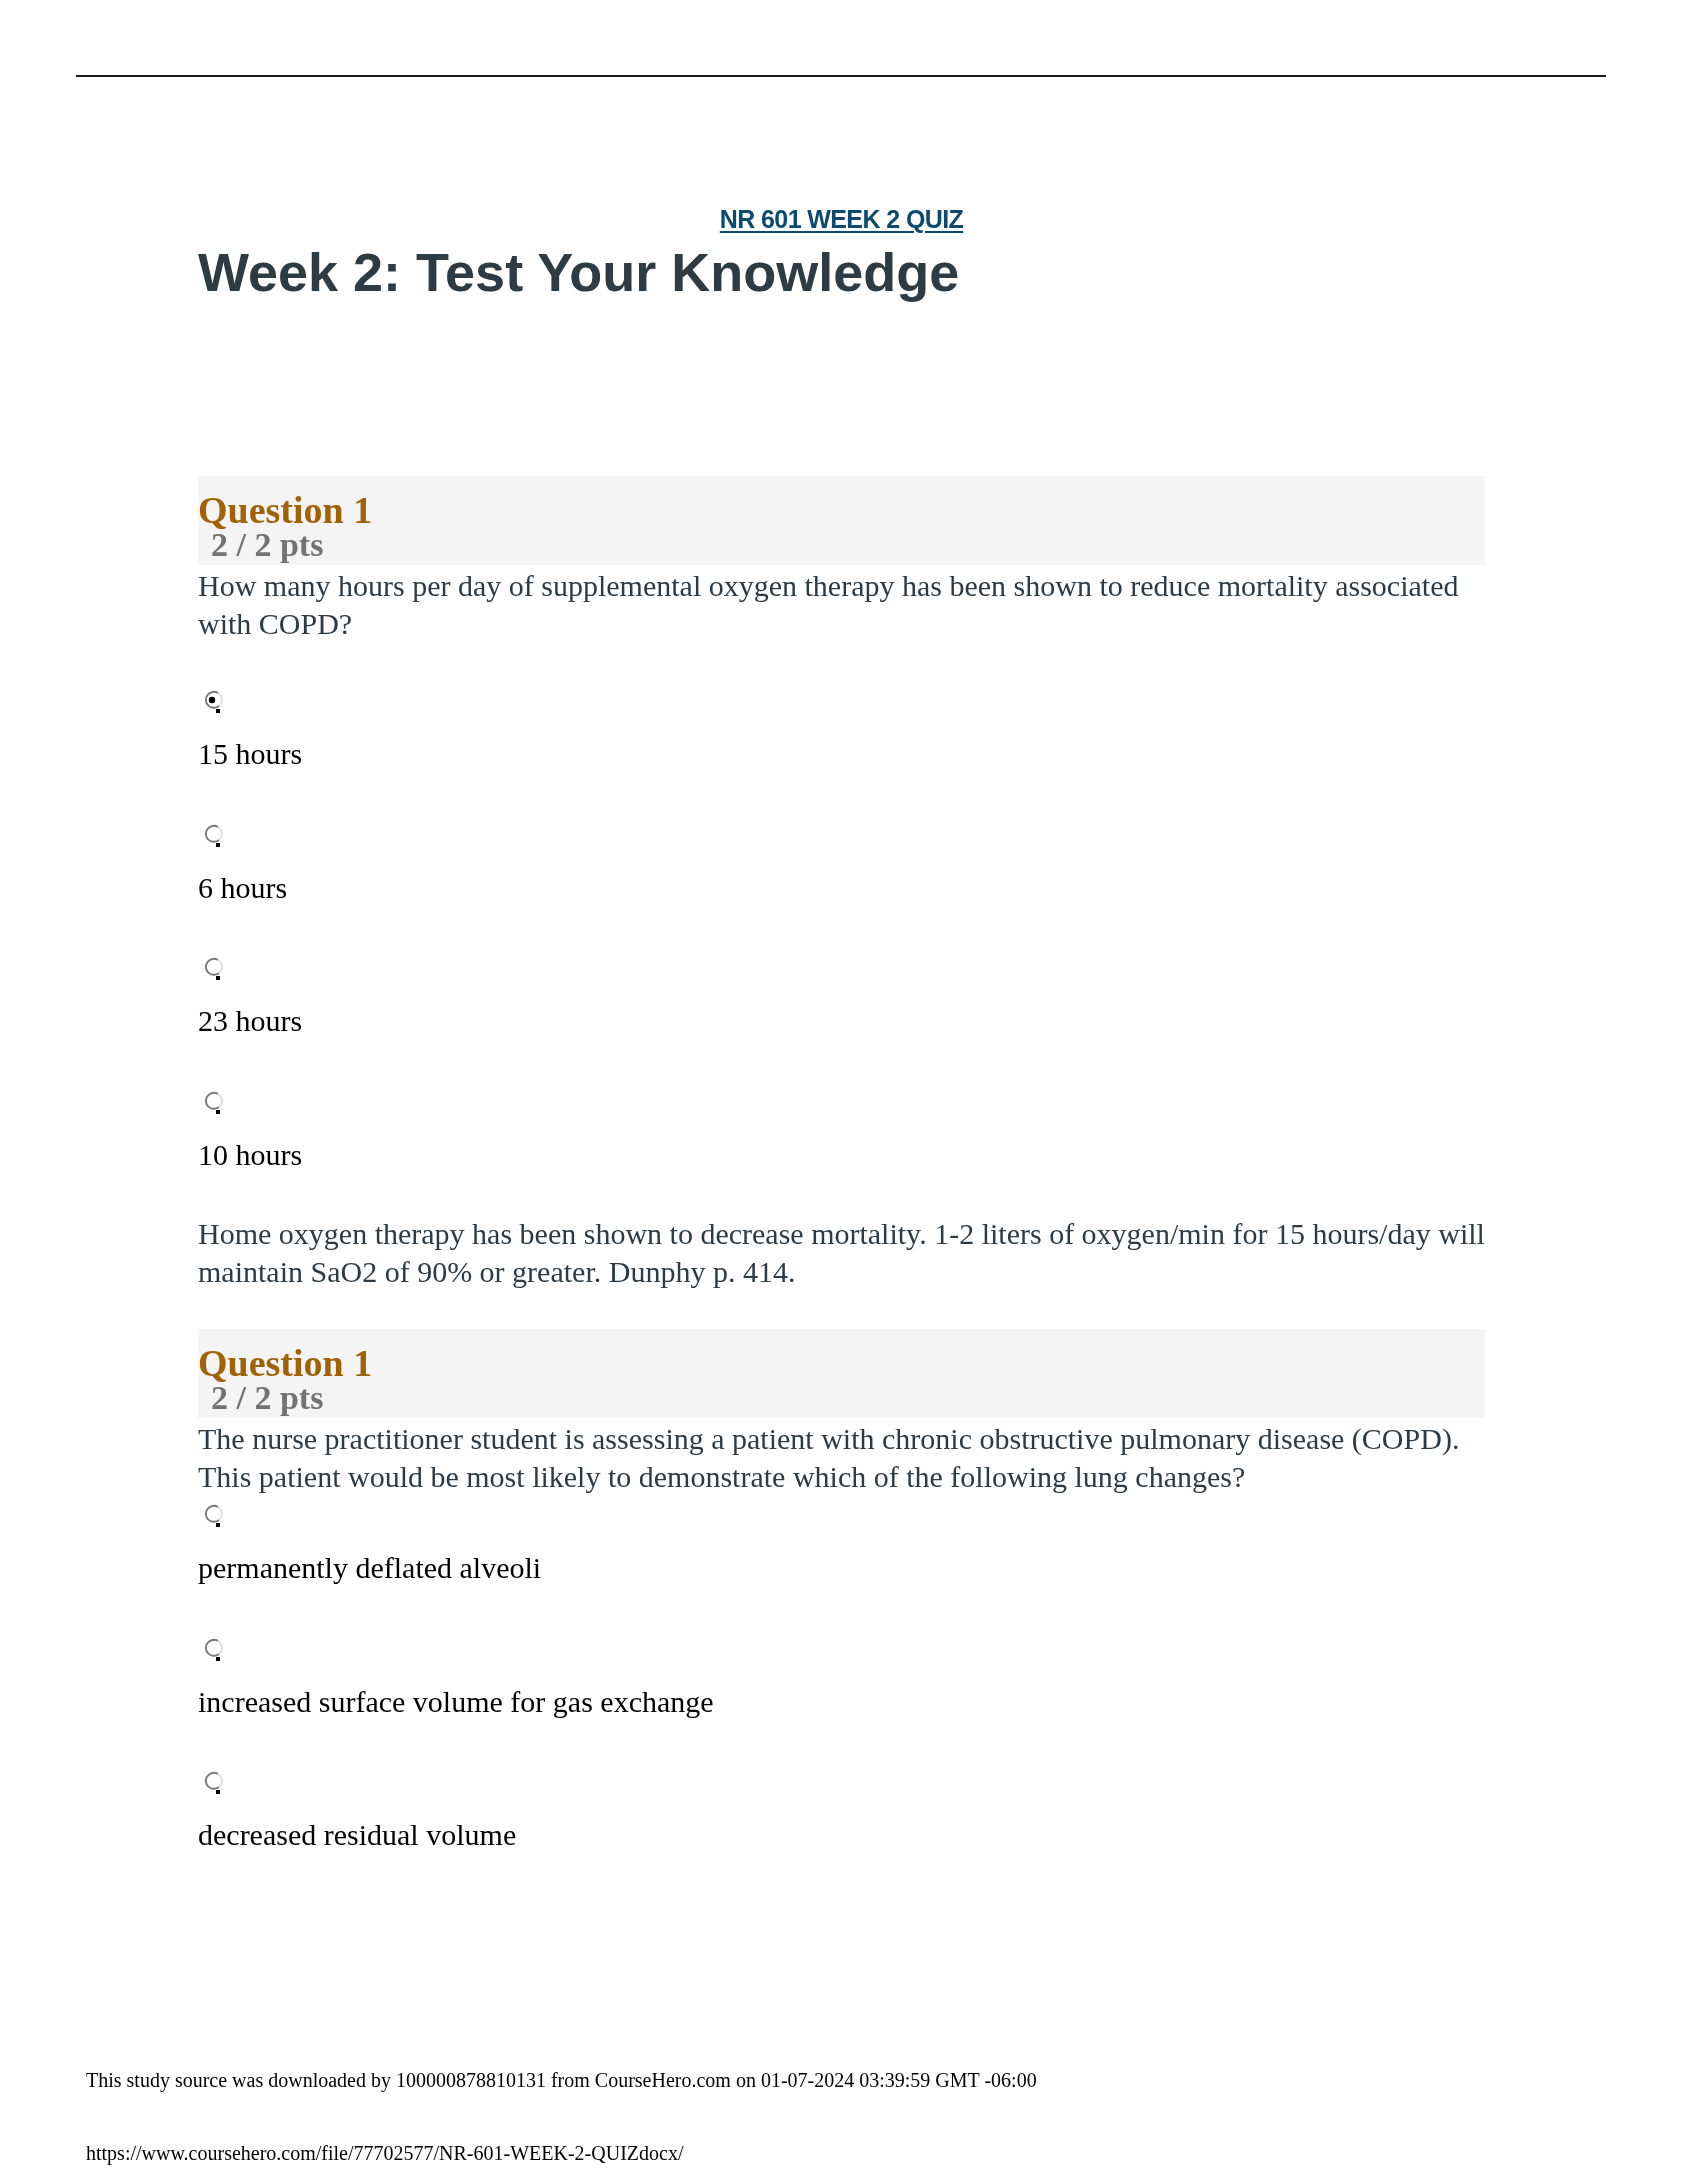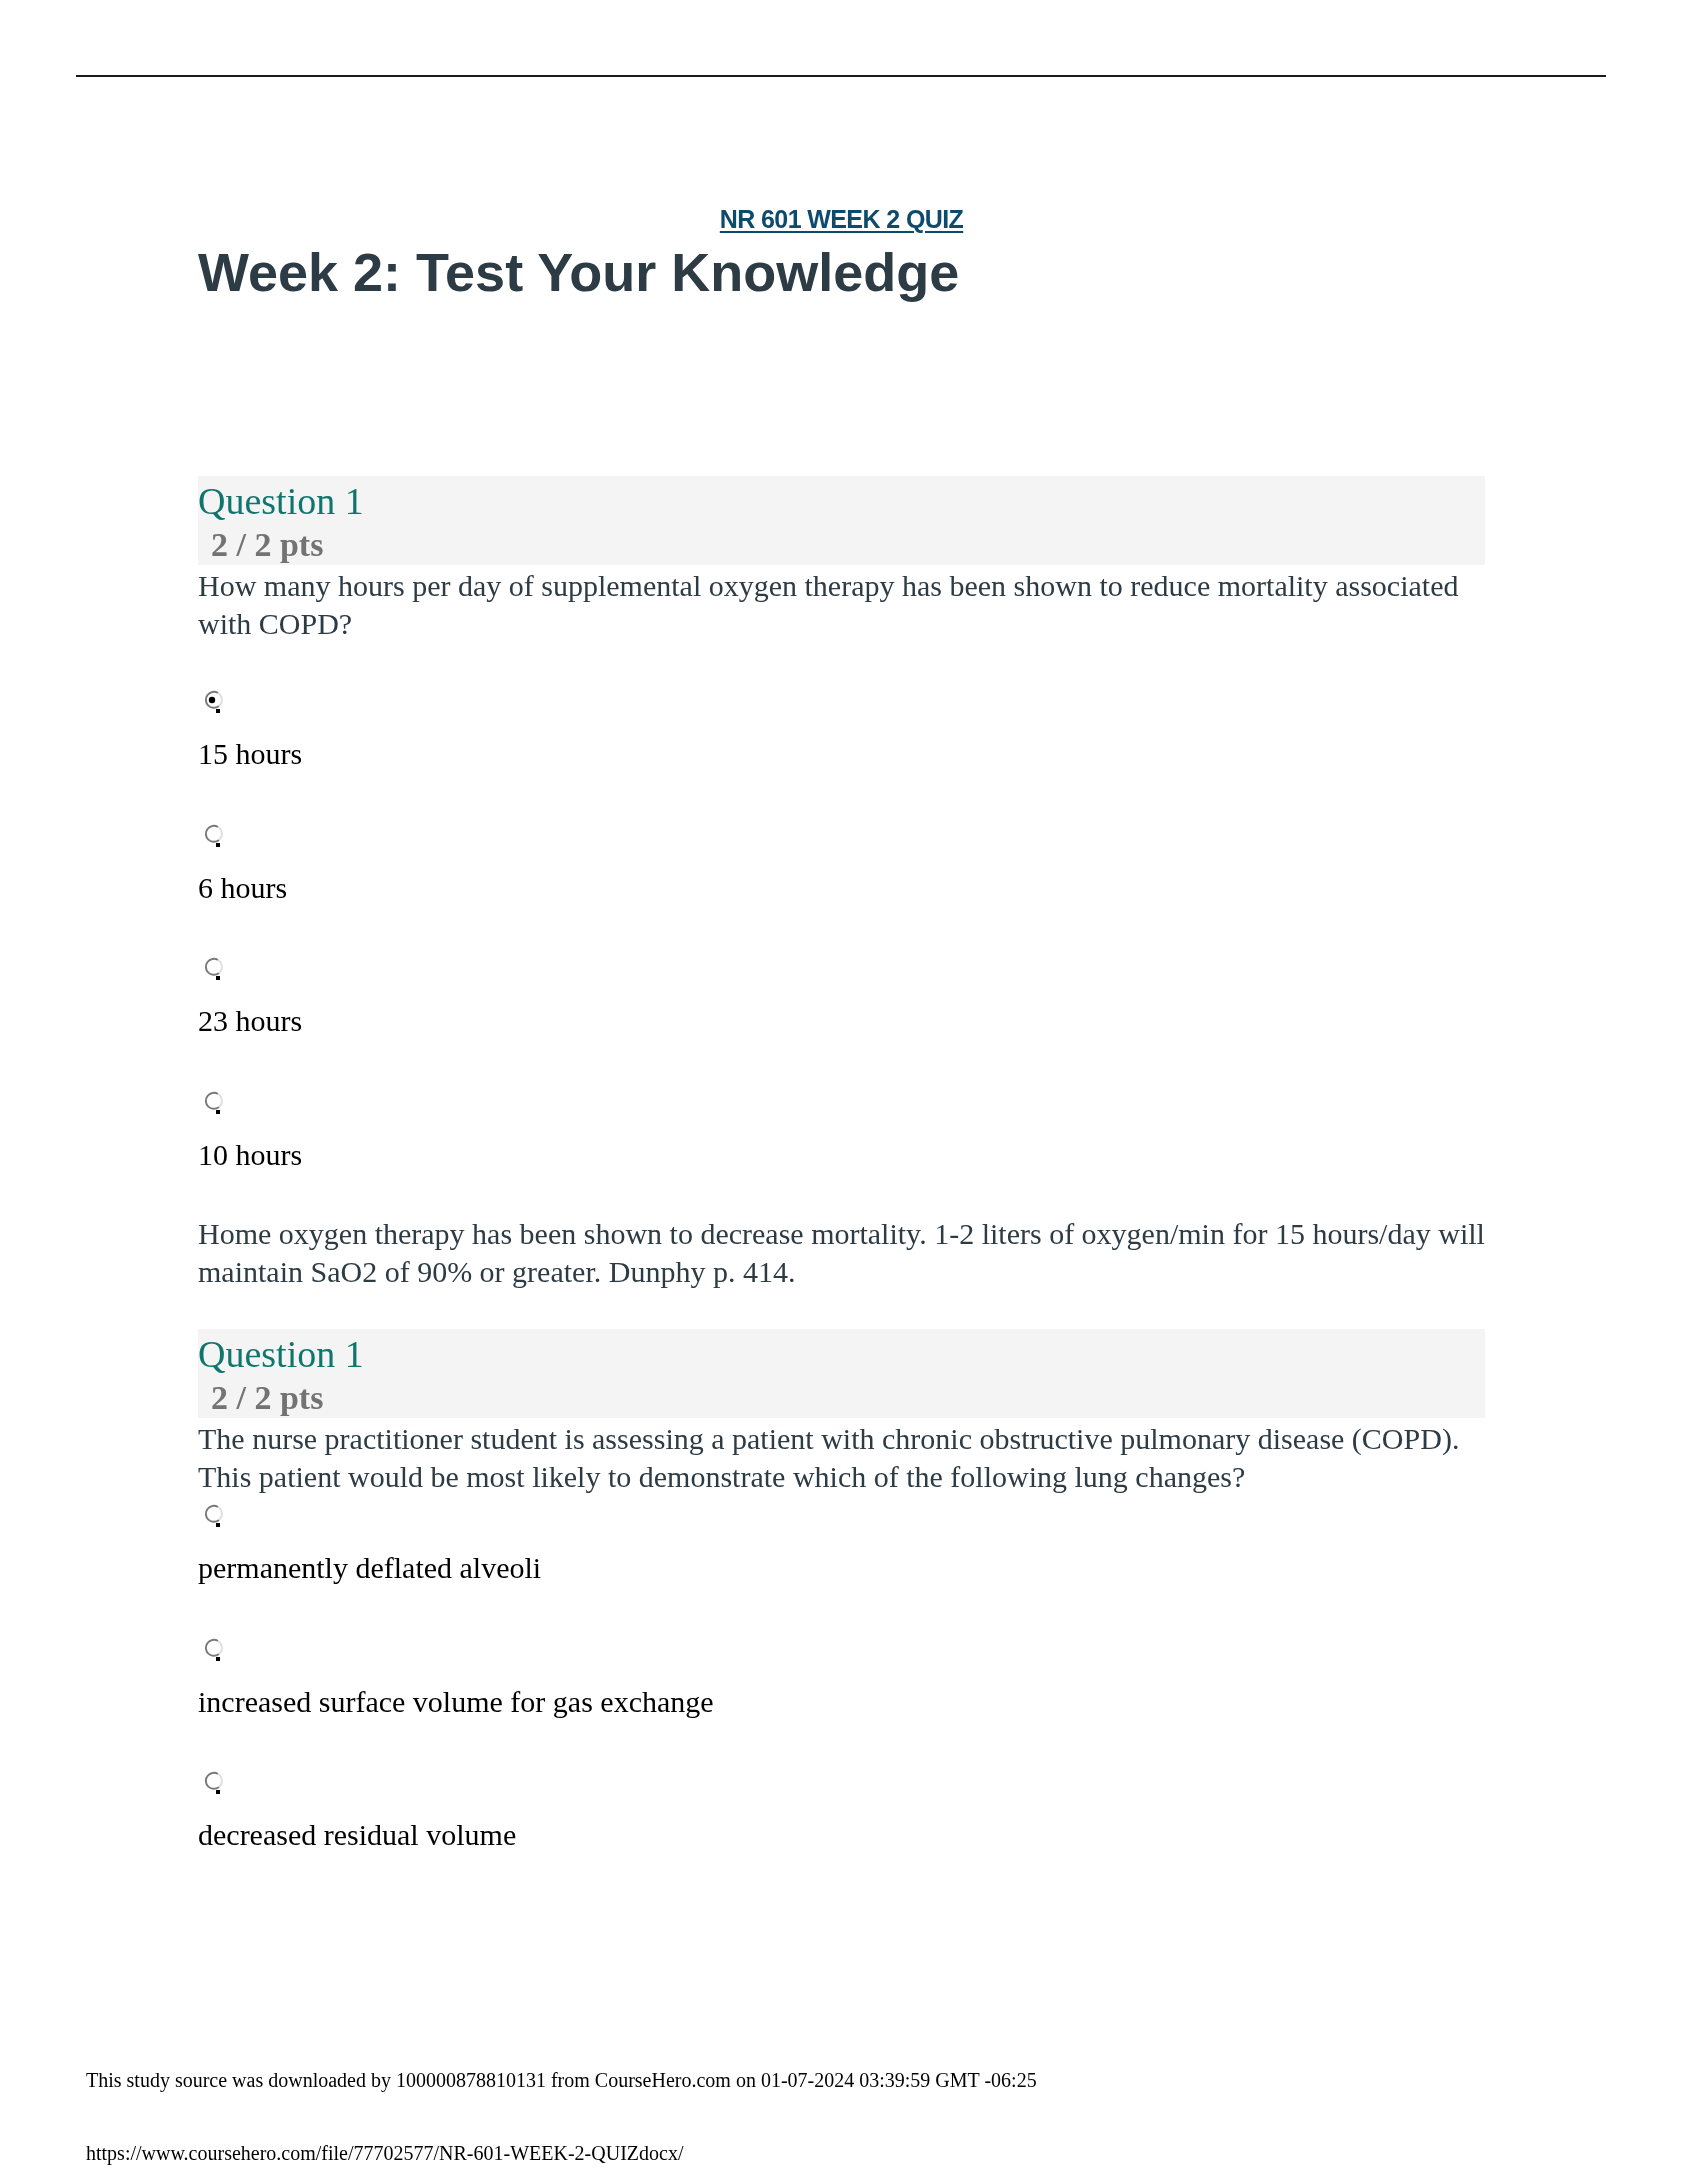--- a/index.html
+++ b/index.html
@@ -67,25 +67,25 @@
     .question-header {
       position: absolute;
       left: 198px;
       width: 1287px;
       height: 89px;
       background: #f4f4f4;
     }
     .question-header .q-title {
       position: absolute;
       left: 0;
-      top: 2px;
-      font-weight: normal;
+      top: 11px;
+      font-weight: bold;
       font-size: 38px;
       line-height: 46px;
-      color: #0f766e;
+      color: #a16207;
     }
     .question-header .q-pts {
       position: absolute;
       left: 13px;
       top: 49px;
       font-weight: bold;
       font-size: 34px;
       line-height: 40px;
       color: #737373;
     }
@@ -209,15 +209,15 @@
 
 <div class="answer" style="top:1770px;">
   <svg class="radio" viewBox="0 0 22 26">
     <path d="M17 4 A8 8 0 1 0 18 17" fill="none" stroke="#7a7a7a" stroke-width="2"></path>
     <path d="M18 17 A8 8 0 0 0 17 4" fill="none" stroke="#e0e0e0" stroke-width="2"></path>
     <rect x="15" y="20" width="4" height="4" fill="#000"></rect>
   </svg>
   <div class="label">decreased residual volume</div>
 </div>
 
-<div class="footer-line" style="top:2068px;">This study source was downloaded by 100000878810131 from CourseHero.com on 01-07-2024 03:39:59 GMT -06:25</div>
+<div class="footer-line" style="top:2068px;">This study source was downloaded by 100000878810131 from CourseHero.com on 01-07-2024 03:39:59 GMT -06:00</div>
 <div class="footer-line" style="top:2141px;">https://www.coursehero.com/file/77702577/NR-601-WEEK-2-QUIZdocx/</div>
 
 
 </body></html>

